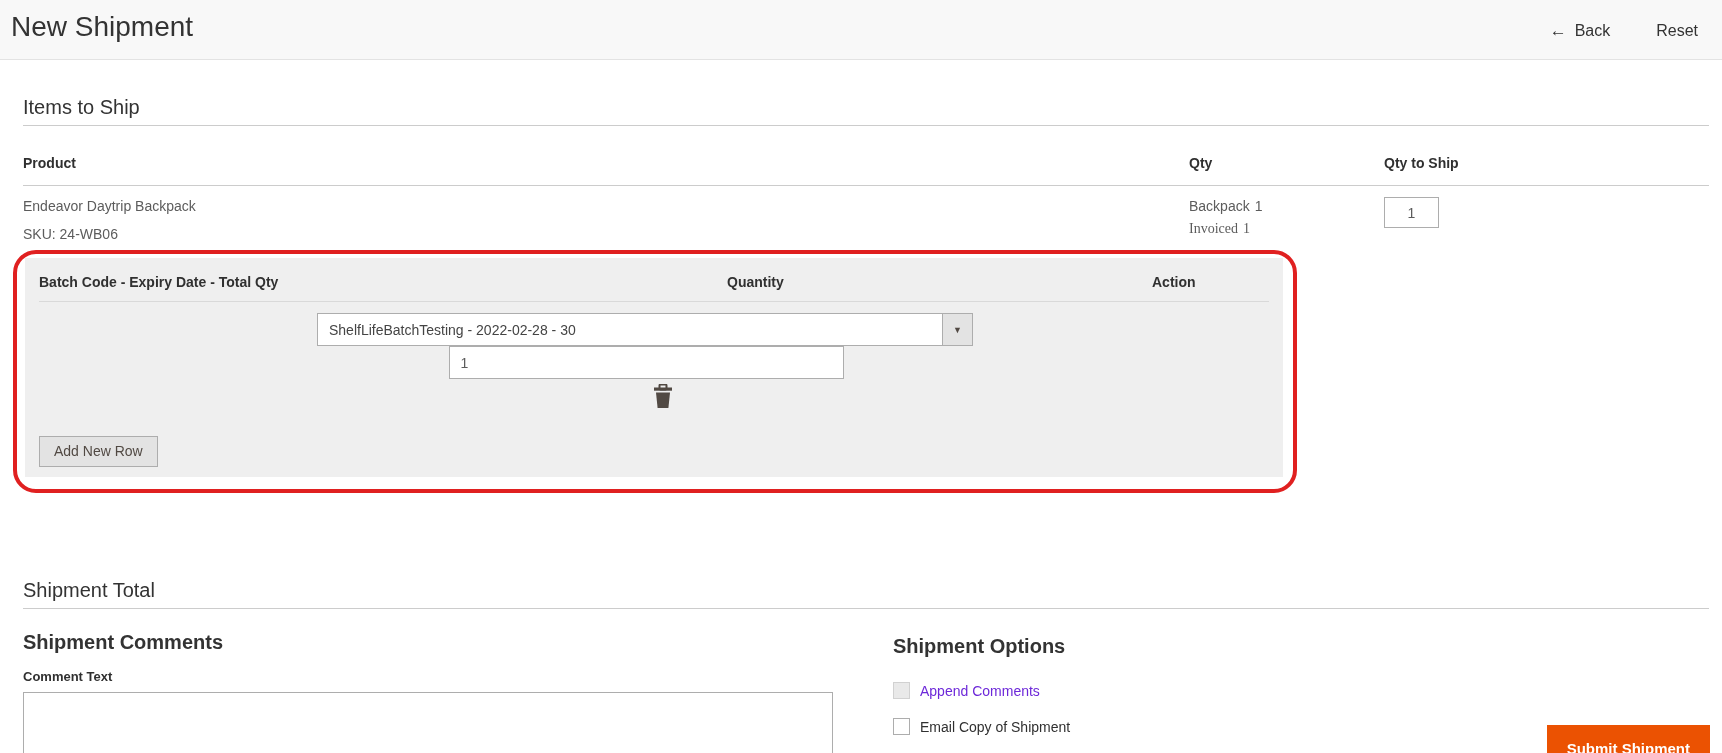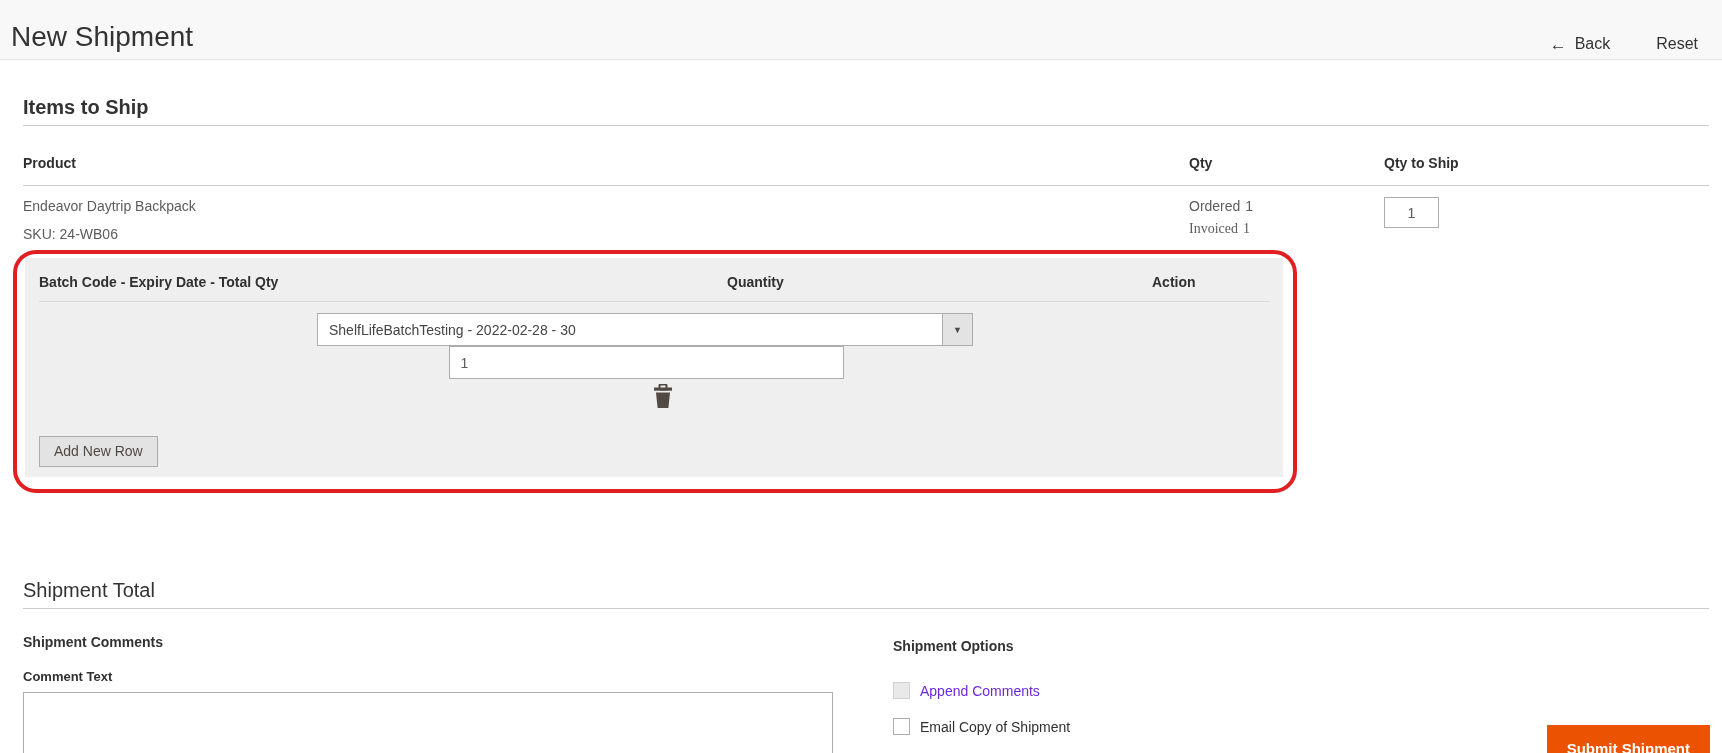--- a/index.html
+++ b/index.html
@@ -11,42 +11,42 @@
     font-family:"Liberation Sans","DejaVu Sans",sans-serif;
     color:#303030;
     overflow:hidden;
   }
 
   
   .page-header {
     height:60px;
     background:#f8f8f8;
     border-bottom:1px solid #e3e3e3;
-    display:flex; align-items:flex-end; justify-content:space-between;
+    display:flex; align-items:center; justify-content:space-between;
     padding:0 24px 6px 11px;
   }
   .page-title { font-size:28px; font-weight:400; color:#333333; letter-spacing:0; }
   .page-actions { display:flex; align-items:center; gap:46px; padding-top:8px; }
   .page-action-btn {
     background:none; border:none; cursor:pointer;
     font-family:inherit; font-size:16px; color:#333333;
     display:flex; align-items:center; gap:8px;
   }
   .back-arrow { font-size:17px; line-height:1; }
 
   
   .content { padding:0 13px 0 23px; }
 
   .section-title {
     font-size:20px; font-weight:400; color:#333333;
     line-height:26px;
     border-bottom:1px solid #cccccc;
     padding-bottom:5px;
   }
-  .items-title { margin-top:34px;font-weight:bold; }
+  .items-title { margin-top:34px; }
   .total-title { margin-top:84px; }
 
   
   .row-cols { display:flex; }
   .col-product { width:1166px; }
   .col-qty { width:195px; }
   .col-ship { flex:1; }
 
   .items-head { padding:30px 0 14px 0; border-bottom:1px solid #cccccc; }
   .items-head .cell { font-size:14px; font-weight:700; color:#303030; line-height:15px; }
@@ -105,21 +105,21 @@
     margin-top:24px;
     background:#e3e3e3; border:1px solid #adadad;
     color:#514943; font-family:inherit; font-size:14px;
     padding:7px 14px; cursor:pointer; line-height:15px;
   }
 
   
   .bottom-cols { display:flex; margin-top:23px; }
   .left-col { width:810px; }
   .right-col { margin-left:60px; padding-top:4px; }
-  .sub-title { font-size:14px; font-weight:700; color:#333333; line-height:20px; }
+  .sub-title { font-size:20px; font-weight:700; color:#333333; line-height:20px; }
   .field-label { display:block; font-size:13px; font-weight:700; color:#303030; margin-top:17px; }
   .comment-textarea {
     margin-top:8px; width:810px; height:84px;
     border:1px solid #adadad; background:#fff;
     font-family:inherit; font-size:14px; color:#303030;
     padding:6px 8px; resize:both;
   }
   .checkbox-row { display:flex; align-items:center; gap:10px; }
   .cbr-1 { margin-top:26px; }
   .cbr-2 { margin-top:19px; }
@@ -169,21 +169,21 @@
       <div class="col-ship cell">Qty to Ship</div>
     </div>
 
     <div class="row-cols items-row">
       <div class="col-product">
         <div class="product-name">Endeavor Daytrip Backpack</div>
         <div class="product-sku">SKU: 24-WB06</div>
       </div>
       <div class="col-qty">
         <div class="qty-line">
-          <span>Ordered</span><span class="qty-val">1</span>
+          <span>Backpack</span><span class="qty-val">1</span>
         </div>
         <div class="qty-line">
           <span>Invoiced</span><span class="qty-val">1</span>
         </div>
       </div>
       <div class="col-ship">
         <input class="ship-input" type="text" value="1" style="">
       </div>
     </div>
 

